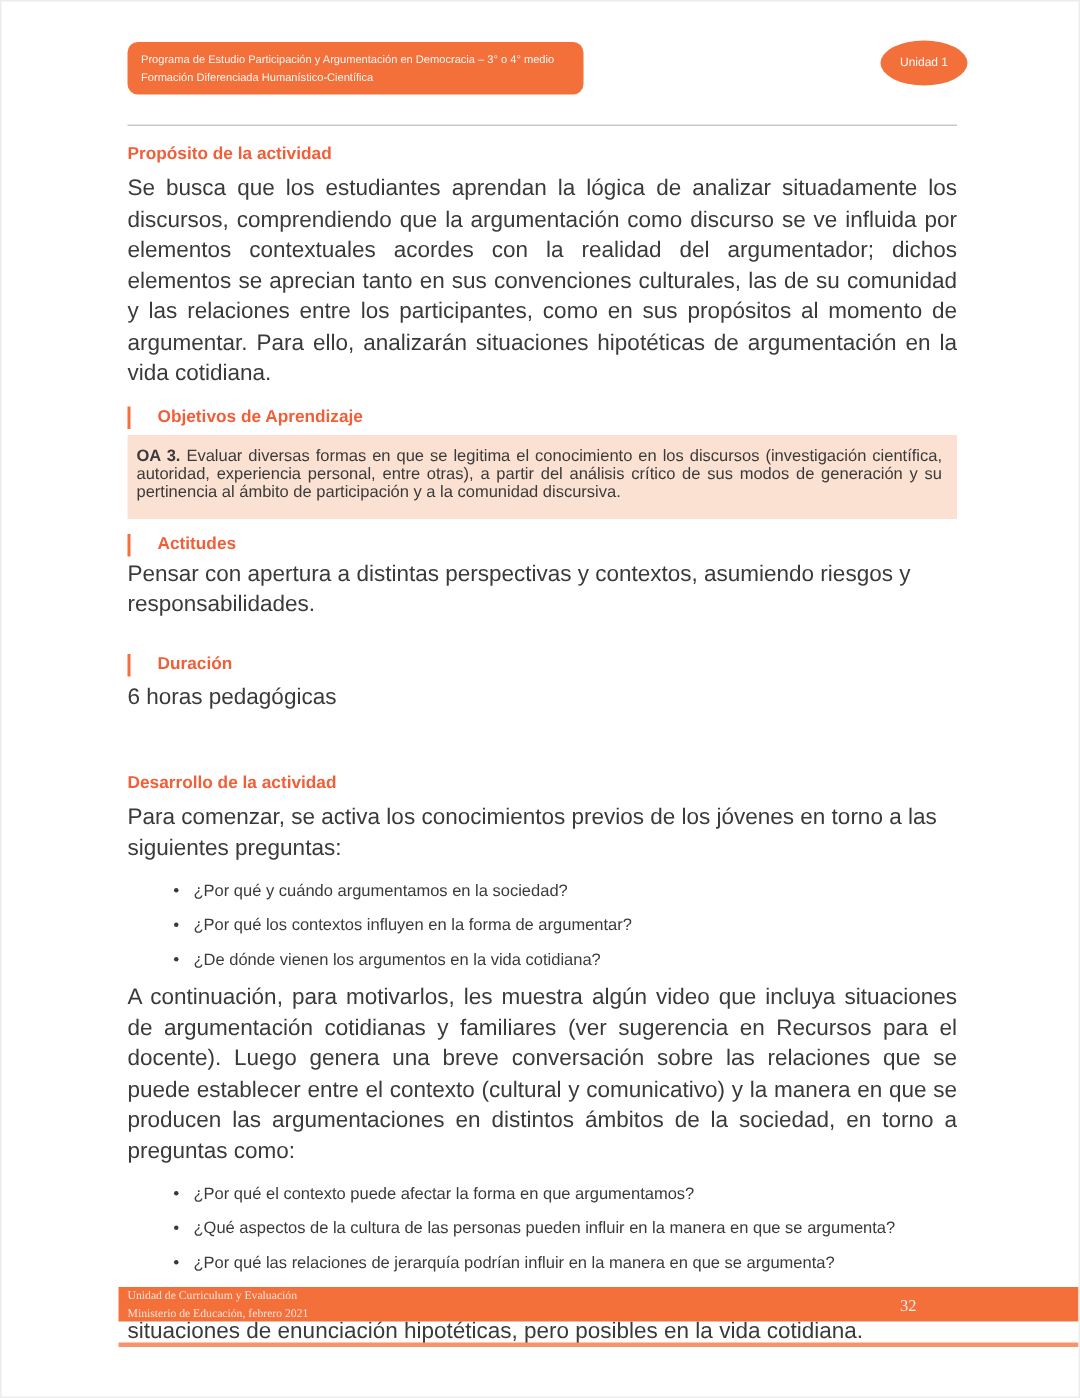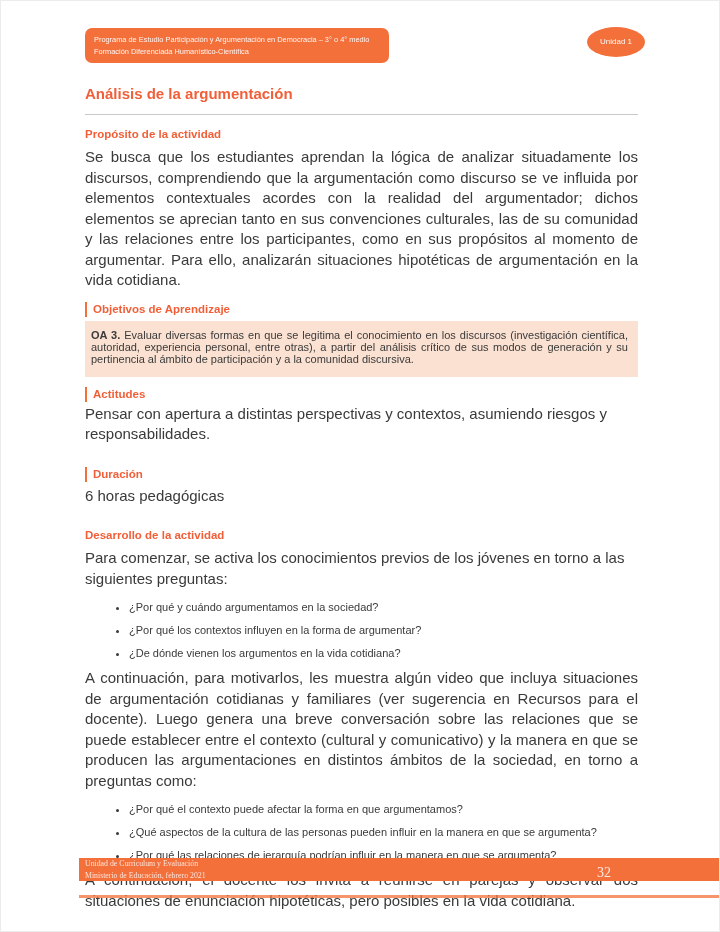--- a/index.html
+++ b/index.html
@@ -20,59 +20,58 @@
   .banner div{color:rgba(255,255,255,0.93);font-size:7.4px;line-height:11.5px;white-space:nowrap;}
   .unit-badge{margin-left:auto;width:58px;height:30px;background:var(--accent);border-radius:50%;
     color:rgba(255,255,255,0.95);font-size:8px;text-align:center;line-height:30px;margin-top:-1px;}
 
   
   .content{position:absolute;top:62px;left:84px;width:553px;}
   .title{margin-top:20px;color:var(--accent-text);font-size:15px;font-weight:bold;line-height:22px;}
   .divider{border:none;border-top:1px solid var(--divider);margin-top:9px;}
   h2{color:var(--accent-text);font-size:11.5px;font-weight:bold;line-height:15px;}
   .h2-plain{margin-top:12px;}
-  .h2-bar{margin-top:11px;border-left:2px solid var(--accent);padding-left:6px;}
+  .h2-bar{margin-top:11px;border-left:2px solid var(--accent);padding-left:18px;}
   p.body{font-size:15px;line-height:20.5px;margin-top:5px;}
   .just{text-align:justify;}
   .oa-box{background:var(--oa-bg);margin-top:4px;padding:8px 10px 12px 6px;font-size:11px;line-height:12px;text-align:justify;}
   .oa-box .oa-label{font-weight:bold;}
   .mt-durac{margin-top:22px;}
-  .mt-desar{margin-top:22px;}
+  .mt-desar{margin-top:40px;}
   .mt-intro{margin-top:20px;}
   ul.questions{margin-top:10px;padding-left:44px;list-style:disc;}
   ul.questions li{font-size:11px;line-height:16px;margin-bottom:7px;}
   .mt-p2{margin-top:11px;}
   .mt-ul2{margin-top:6px;}
   .mt-p3{margin-top:13px;}
 
   
   .footer{position:absolute;left:78px;right:0;top:857px;height:23px;background:var(--accent);
     display:flex;align-items:center;font-family:Liberation Serif, serif;}
   .footer-text{padding-left:6px;}
   .footer-text div{color:rgba(255,255,255,0.8);font-size:7.8px;line-height:12px;}
-  .page-number{position:absolute;right:108px;top:7px;color:rgba(255,255,255,0.85);font-size:14px;}
+  .page-number{position:absolute;right:108px;top:7px;color:rgba(255,255,255,0.85);font-size:11px;}
   .footer-underline{position:absolute;left:78px;right:0;top:894px;height:3px;background:var(--accent);opacity:0.75;}
 </style>
 </head>
 <body>
 
 <div class="page">
 
   <div class="header">
     <div class="banner">
       <div>Programa de Estudio Participación y Argumentación en Democracia – 3° o 4° medio</div>
       <div>Formación Diferenciada Humanístico-Científica</div>
     </div>
     <div class="unit-badge">Unidad 1</div>
   </div>
 
   <div class="content">
 
     <div class="title">
-      <div>Análisis de la argumentación</div>
     </div>
 
     <hr class="divider">
 
     <h2 class="h2-plain">Propósito de la actividad</h2>
     <p class="body just">Se busca que los estudiantes aprendan la lógica de analizar situadamente los discursos, comprendiendo que la argumentación como discurso se ve influida por elementos contextuales acordes con la realidad del argumentador; dichos elementos se aprecian tanto en sus convenciones culturales, las de su comunidad y las relaciones entre los participantes, como en sus propósitos al momento de argumentar. Para ello, analizarán situaciones hipotéticas de argumentación en la vida cotidiana.</p>
 
     <h2 class="h2-bar">Objetivos de Aprendizaje</h2>
     <div class="oa-box">
       <span class="oa-label">OA 3.</span><span> Evaluar diversas formas en que se legitima el conocimiento en los discursos (investigación científica, autoridad, experiencia personal, entre otras), a partir del análisis crítico de sus modos de generación y su pertinencia al ámbito de participación y a la comunidad discursiva.</span>

